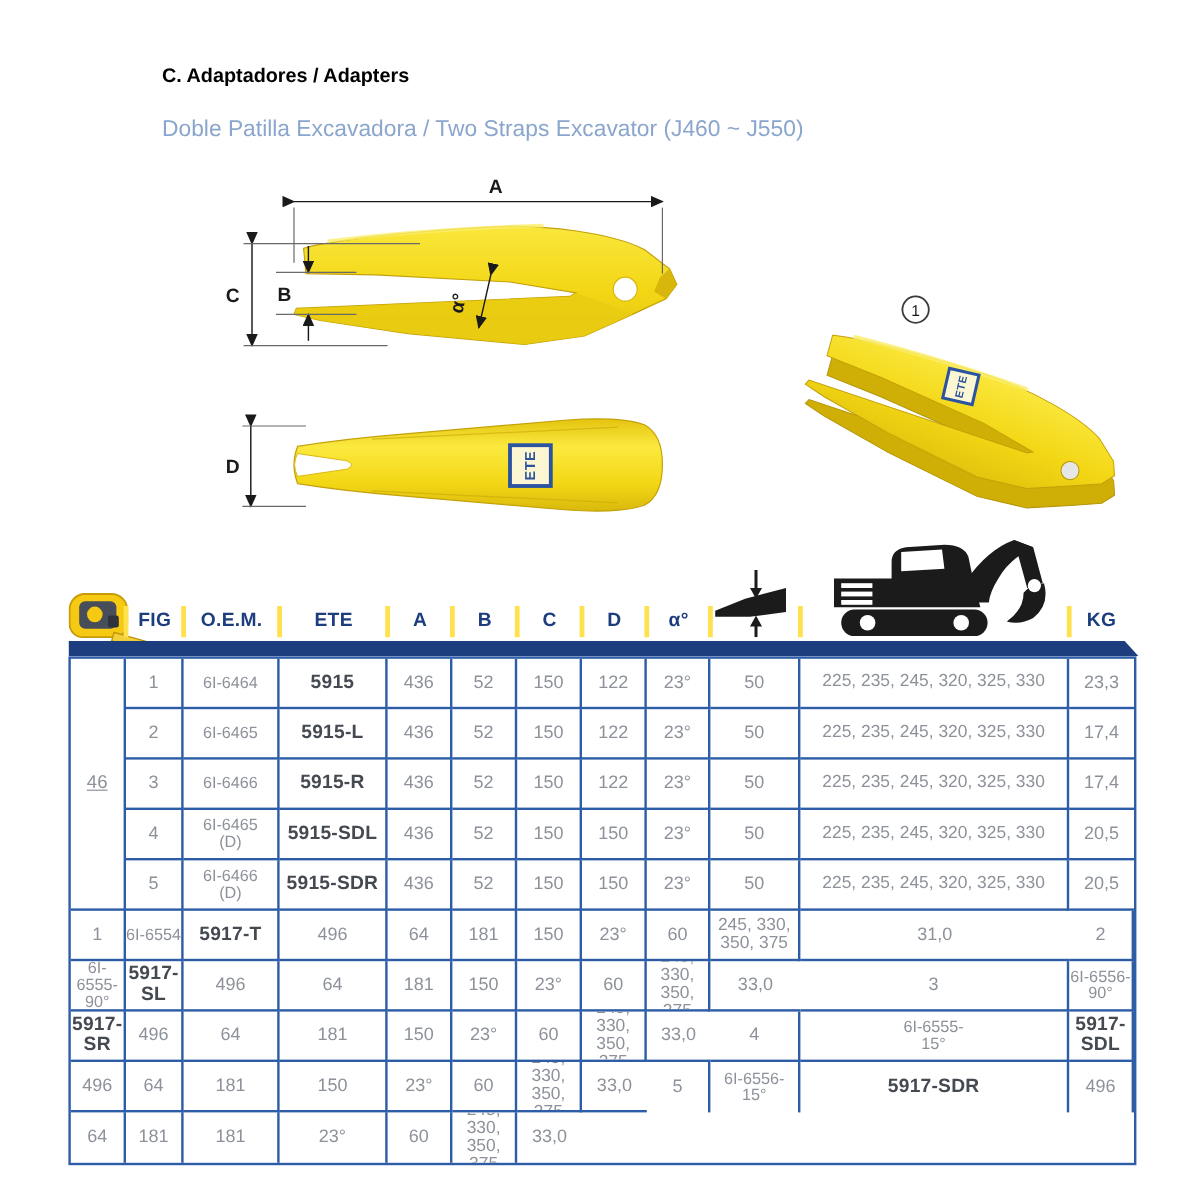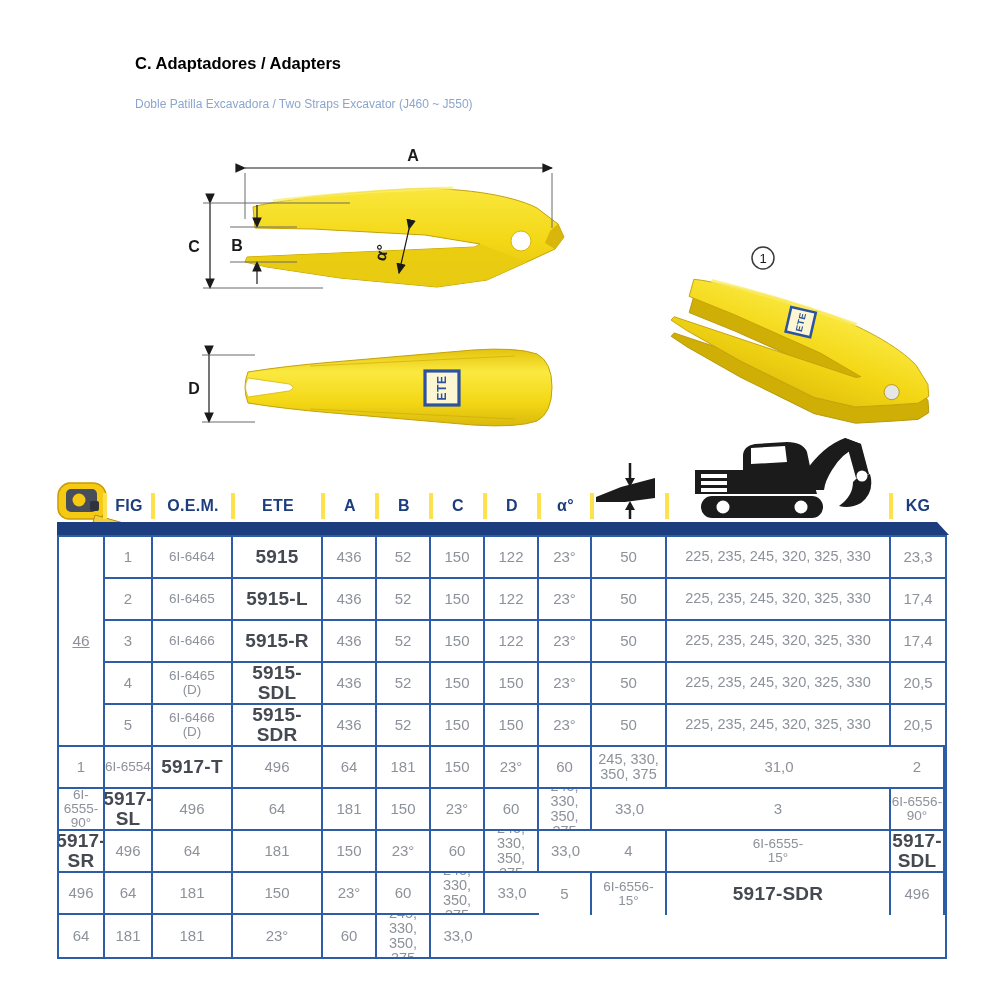--- a/index.html
+++ b/index.html
@@ -7,33 +7,33 @@
   body {
     background:#ffffff;
     font-family:"Liberation Sans", sans-serif;
     position:relative;
     overflow:hidden;
   }
   
   .titles { position:absolute; left:135px; top:54px; }
   .t1 { font-size:17.5px; font-weight:bold; color:#17336e; letter-spacing:.2px; margin-bottom:5px; }
   .t2 { font-size:16.5px; font-weight:bold; color:#000000; margin-bottom:4px; }
-  .t3 { font-size:12px; font-weight:normal; color:#8ba6cd;margin-top:24px; }
+  .t3 { font-size:19px; font-weight:normal; color:#8ba6cd;margin-top:24px; }
 
   
   svg.draw { position:absolute; overflow:visible; }
   #side-view { left:185px; top:145px; }
   #top-view  { left:185px; top:335px; }
   #iso-view  { left:605px; top:240px; }
   .dimtxt { font-size:16px; font-weight:bold; fill:#1a1a1a; }
   .dimline { stroke:#1a1a1a; stroke-width:1.2; fill:none; }
   .extline { stroke:#6a6a6a; stroke-width:1; fill:none; }
 
   
-  .tablewrap { position:absolute; left:57px; top:490px; width:890px; }
+  .tablewrap { position:absolute; left:57px; top:502px; width:890px; }
   .thead {
     position:relative;
     display:grid;
     grid-template-columns:46px 48px 80px 90px 54px 54px 54px 54px 53px 75px 224px 54px;
     padding:0 2px;
     height:32px;
   }
   .th {
     position:relative;
     display:flex; align-items:center; justify-content:center;
@@ -59,21 +59,21 @@
   .cell {
     display:flex; flex-direction:column;
     align-items:center; justify-content:center;
     text-align:center;
     color:#8d929a; font-size:15px; line-height:1.05;
     border-right:2px solid #2d5da6;
     border-bottom:2px solid #2d5da6;
     overflow:hidden;
   }
   .cell.col-oem { font-size:13.5px; }
-  .cell.col-ete { font-weight:bold; color:#454a52; font-size:19px; letter-spacing:.2px; }
+  .cell.col-ete { font-weight:bold; color:#454a52; font-size:16px; letter-spacing:.2px; }
   .cell.col-machines { font-size:14.5px; }
   .cell.col-kg { border-right:none; }
   .cell.last-row { border-bottom:none; }
   .group-cell { font-size:15.5px; }
 </style>
 </head>
 <body>
 
 <div class="titles">
   <div class="t2">C. Adaptadores / Adapters</div>

